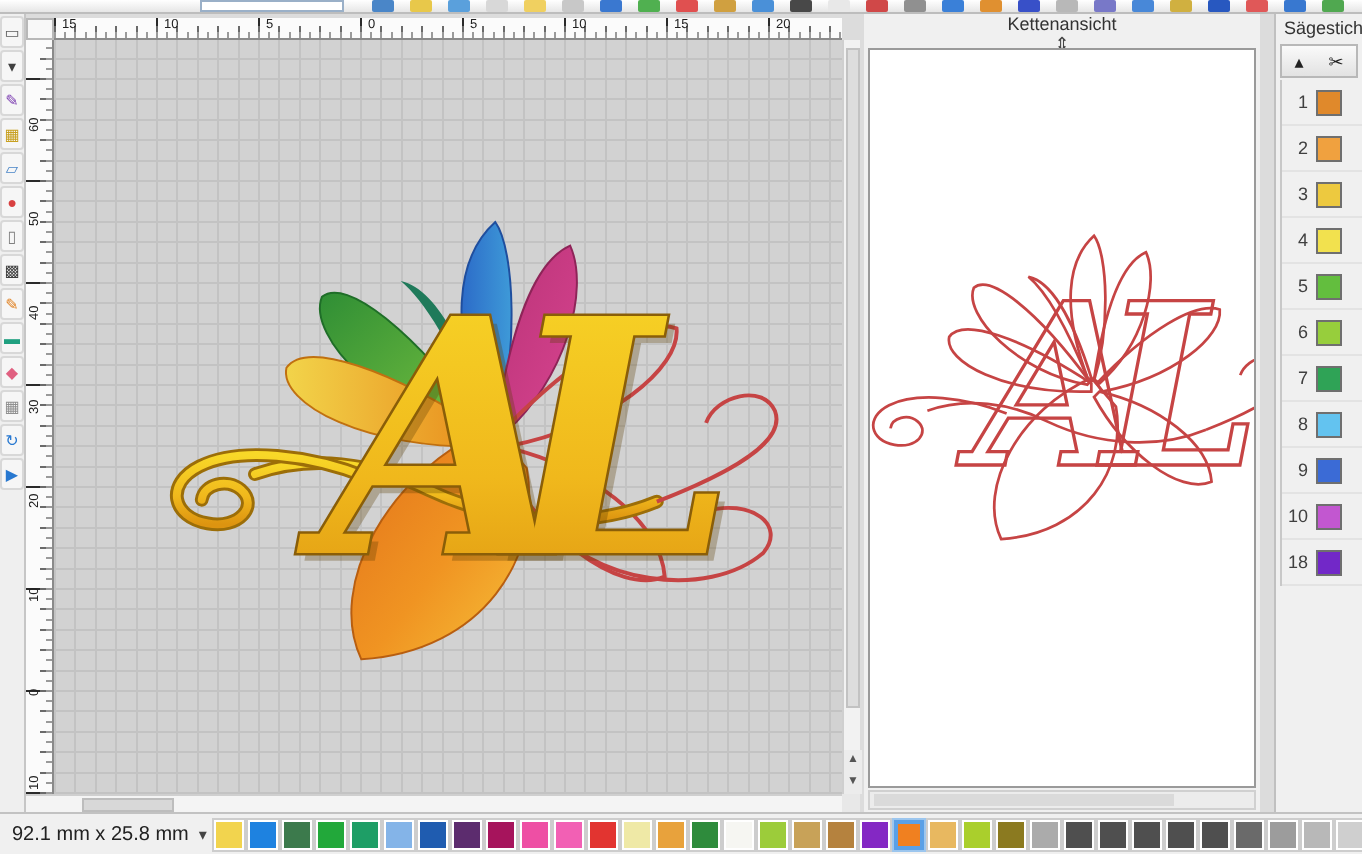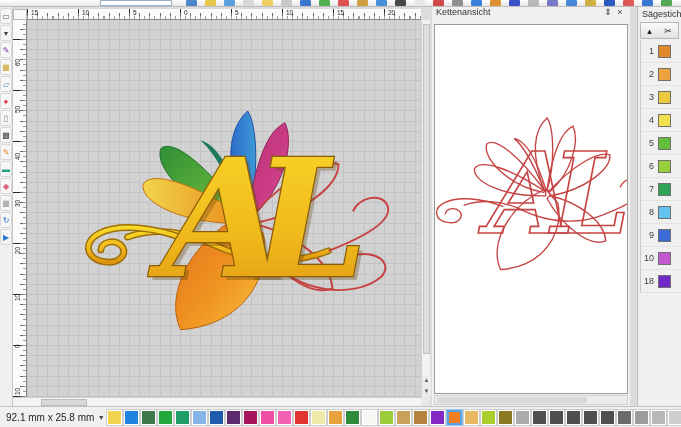--- a/index.html
+++ b/index.html
@@ -48,21 +48,21 @@
   
   #vscroll { position:absolute; left:421px; top:20px; width:9px; height:377px; background:#f2f2f2; border-left:1px solid #cfcfcf; }
   #vscroll .thumb { position:absolute; left:1px; top:4px; width:7px; height:330px; background:#dddddd; border:1px solid #c2c2c2; }
   .sc-btn { position:absolute; left:0; width:9px; height:11px; font-size:6px; color:#555; text-align:center; line-height:11px; background:#ececec; }
   #hscroll { position:absolute; left:13px; top:397px; width:408px; height:9px; background:#f4f4f4; border-top:1px solid #cfcfcf; }
   #hscroll .thumb { position:absolute; left:28px; top:1px; width:46px; height:7px; background:#d8d8d8; border:1px solid #bdbdbd; }
   #scroll-corner { position:absolute; left:421px; top:397px; width:9px; height:9px; background:#e8e8e8; }
 
   
   #outline-panel { position:absolute; left:432px; top:7px; width:198px; height:399px; background:#f0f0f0; }
-  #outline-header { position:relative; height:16px; display:flex; padding:0 4px; }
+  #outline-header { position:relative; height:16px; display:flex; align-items:center; padding:0 4px;flex-direction:column; }
   #outline-title { font-size:9px; color:#333; flex:1 1 auto; }
   .panel-btn { width:12px; height:12px; font-size:9px; line-height:11px; text-align:center; color:#444; cursor:default; }
   #outline-body { position:absolute; left:2px; top:17px; width:194px; height:370px; background:#ffffff; border:1px solid #9a9a9a; overflow:hidden; }
   #outline-hscroll { position:absolute; left:2px; top:388px; width:194px; height:10px; background:#ececec; border:1px solid #d0d0d0; }
   #outline-hscroll .thumb { position:absolute; left:2px; top:1px; width:150px; height:6px; background:#dadada; }
 
   
   .ol { fill:none; stroke:#C64444; stroke-width:2; }
   .ol-text { fill:none; stroke:#C64444; stroke-width:2.4; font-family:"DejaVu Serif",serif; font-style:italic; font-weight:bold; letter-spacing:-34px; }
 

